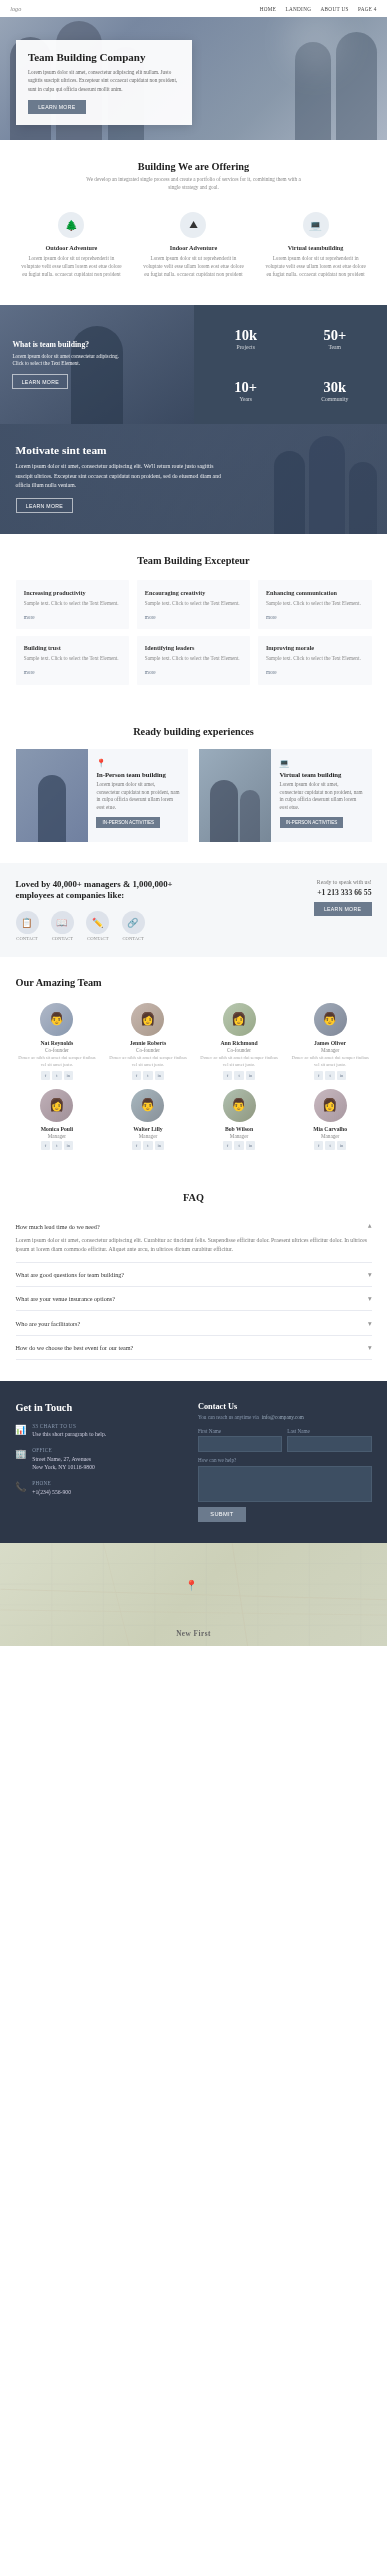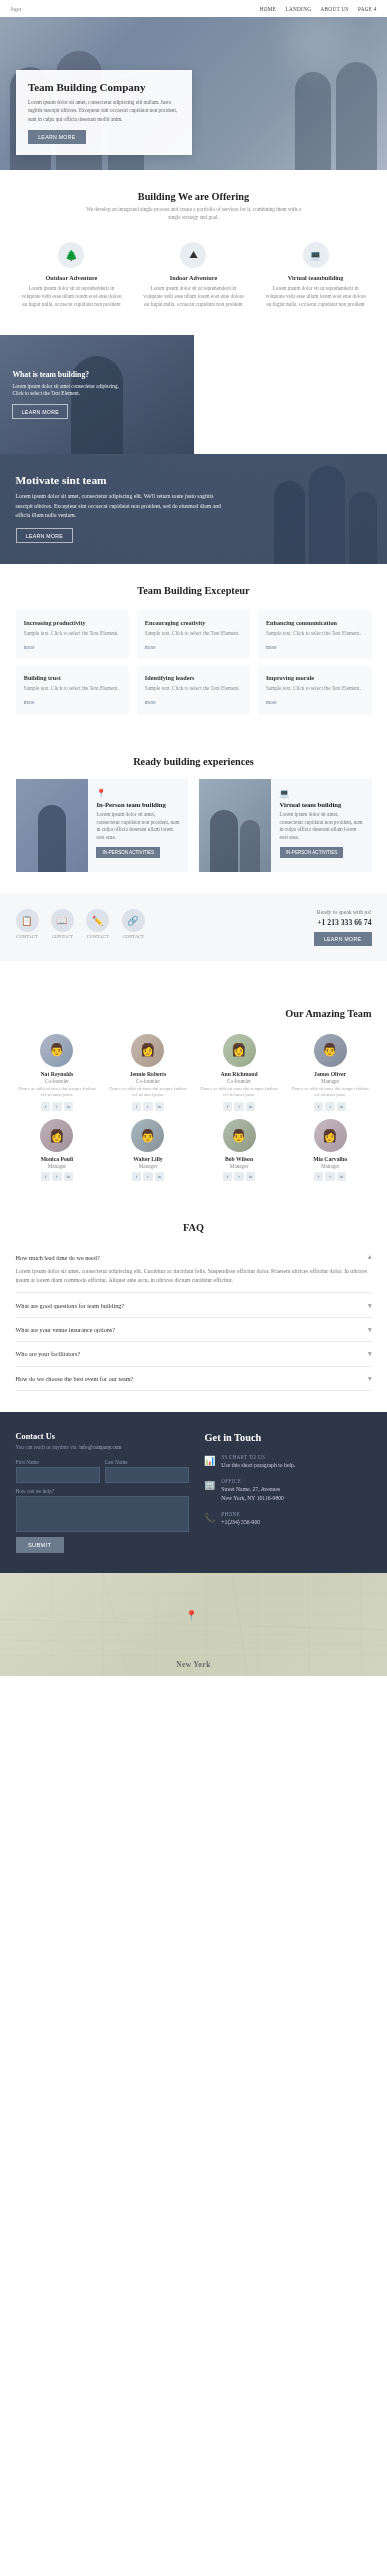--- a/index.html
+++ b/index.html
@@ -17,21 +17,21 @@
 <nav>
   <span style="font-size:6.2px;color:#888;font-style:italic;">logo</span>
   <div style="display:flex;gap:9.3px;">
     <a style="font-size:5.2px;color:#444;text-decoration:none;letter-spacing:0.3px;">HOME</a>
     <a style="font-size:5.2px;color:#444;text-decoration:none;letter-spacing:0.3px;">LANDING</a>
     <a style="font-size:5.2px;color:#444;text-decoration:none;letter-spacing:0.3px;">ABOUT US</a>
     <a style="font-size:5.2px;color:#444;text-decoration:none;letter-spacing:0.3px;">PAGE 4</a>
   </div>
 </nav>
 
-<div style="position:relative;height:170px;background:linear-gradient(135deg,#8898ae 0%,#7080a0 40%,#9aa5b8 100%);overflow:hidden;margin-top:0;">
+<div style="position:relative;height:140px;background:linear-gradient(135deg,#8898ae 0%,#7080a0 40%,#9aa5b8 100%);overflow:hidden;margin-top:0;">
 
   <div style="position:absolute;top:0;left:0;right:0;bottom:0;background:linear-gradient(135deg,#a0acbc 0%,#7888a0 30%,#8a9aaa 70%,#b0bac8 100%);opacity:0.8;"></div>
   <div style="position:absolute;top:0;left:0;right:0;bottom:0;display:flex;align-items:flex-end;gap:5.2px;padding:0 10.3px;">
     <div style="width:41px;height:103px;background:rgba(60,70,90,0.5);border-radius:20.7px 20.7px 0 0;"></div>
     <div style="width:46px;height:124px;background:rgba(80,90,110,0.6);border-radius:23px 23px 0 0;margin-bottom:-5.2px;"></div>
     <div style="width:36px;height:93px;background:rgba(50,65,85,0.4);border-radius:18px 18px 0 0;"></div>
     <div style="flex:1;"></div>
     <div style="width:36px;height:98px;background:rgba(60,75,95,0.45);border-radius:18px 18px 0 0;"></div>
     <div style="width:41px;height:108px;background:rgba(70,85,105,0.5);border-radius:20.7px 20.7px 0 0;"></div>
   </div>
@@ -78,20 +78,38 @@
     <div style="position:absolute;top:0;left:0;right:0;bottom:0;display:flex;align-items:flex-end;justify-content:center;overflow:hidden;">
       <div style="width:52px;height:98px;background:rgba(40,55,75,0.6);border-radius:26px 26px 0 0;margin-bottom:0;"></div>
     </div>
     <div style="position:relative;z-index:1;color:#fff;max-width:114px;">
       <h3 style="font-size:7.7px;font-weight:bold;margin-bottom:4.1px;">What is team building?</h3>
       <p style="font-size:5.2px;line-height:1.5;opacity:0.9;margin-bottom:6.2px;">Lorem ipsum dolor sit amet consectetur adipiscing. Click to select the Text Element.</p>
       <button style="background:transparent;color:#fff;border:0.5px solid rgba(255,255,255,0.6);padding:3.1px 8.3px;font-size:5.2px;cursor:pointer;text-transform:uppercase;letter-spacing:0.3px;">learn more</button>
     </div>
   </div>
 
+  <div style="width:50%;background:#3a4a5e;display:grid;grid-template-columns:1fr 1fr;padding:10.3px;gap:5.2px;align-items:center;">
+    <div style="text-align:center;color:#fff;">
+      <div style="font-size:14.5px;font-weight:bold;">10k</div>
+      <div style="font-size:5.7px;opacity:0.75;">Projects</div>
+    </div>
+    <div style="text-align:center;color:#fff;">
+      <div style="font-size:14.5px;font-weight:bold;">50+</div>
+      <div style="font-size:5.7px;opacity:0.75;">Team</div>
+    </div>
+    <div style="text-align:center;color:#fff;">
+      <div style="font-size:14.5px;font-weight:bold;">10+</div>
+      <div style="font-size:5.7px;opacity:0.75;">Years</div>
+    </div>
+    <div style="text-align:center;color:#fff;">
+      <div style="font-size:14.5px;font-weight:bold;">30k</div>
+      <div style="font-size:5.7px;opacity:0.75;">Community</div>
+    </div>
+  </div>
 </div>
 
 <div style="position:relative;min-height:108px;background:linear-gradient(135deg,#7080a0,#5a6880);display:flex;align-items:center;padding:20.7px 15.5px;overflow:hidden;">
   <div style="position:absolute;top:0;left:0;right:0;bottom:0;background:linear-gradient(to right,rgba(50,65,85,0.75),rgba(40,55,75,0.5));"></div>
 
   <div style="position:absolute;top:0;right:0;width:45%;height:100%;display:flex;align-items:flex-end;justify-content:flex-end;padding:0 10.3px;">
     <div style="width:31px;height:83px;background:rgba(40,55,80,0.5);border-radius:15.5px 15.5px 0 0;"></div>
     <div style="width:36px;height:98px;background:rgba(50,65,90,0.6);border-radius:18px 18px 0 0;margin-left:4.1px;"></div>
     <div style="width:28px;height:72px;background:rgba(40,55,80,0.4);border-radius:14.5px 14.5px 0 0;margin-left:4.1px;"></div>
   </div>
@@ -169,20 +187,21 @@
         <p style="font-size:5.2px;color:#777;line-height:1.5;margin-bottom:5.2px;">Lorem ipsum dolor sit amet, consectetur cupidatat non proident, nam in culpa officia deserunt ullam lorem eost etue.</p>
         <button style="background:#6b7a8d;color:#fff;border:none;padding:3.1px 6.2px;font-size:4.6px;cursor:pointer;text-transform:uppercase;">In-Person Activities</button>
       </div>
     </div>
   </div>
 </section>
 
 <section style="background:#f5f7f9;padding:15.5px 15.5px;">
   <div style="display:flex;align-items:flex-start;justify-content:space-between;gap:10.3px;">
     <div style="max-width:181px;">
+      <h2 style="font-size:8.8px;font-weight:bold;color:#222;line-height:1.3;margin-bottom:9.3px;">Loved by 40,000+ managers &amp; 1,000,000+ employees at companies like:</h2>
       <div style="display:flex;gap:12.4px;flex-wrap:wrap;">
         <div style="display:flex;flex-direction:column;align-items:center;gap:2.6px;">
           <div style="width:23px;height:23px;border-radius:50%;background:#dde2ea;display:flex;align-items:center;justify-content:center;font-size:9.3px;">📋</div>
           <span style="font-size:4.6px;color:#888;text-align:center;">CONTACT</span>
         </div>
         <div style="display:flex;flex-direction:column;align-items:center;gap:2.6px;">
           <div style="width:23px;height:23px;border-radius:50%;background:#dde2ea;display:flex;align-items:center;justify-content:center;font-size:9.3px;">📖</div>
           <span style="font-size:4.6px;color:#888;text-align:center;">CONTACT</span>
         </div>
         <div style="display:flex;flex-direction:column;align-items:center;gap:2.6px;">
@@ -190,28 +209,28 @@
           <span style="font-size:4.6px;color:#888;text-align:center;">CONTACT</span>
         </div>
         <div style="display:flex;flex-direction:column;align-items:center;gap:2.6px;">
           <div style="width:23px;height:23px;border-radius:50%;background:#dde2ea;display:flex;align-items:center;justify-content:center;font-size:9.3px;">🔗</div>
           <span style="font-size:4.6px;color:#888;text-align:center;">CONTACT</span>
         </div>
       </div>
     </div>
     <div style="text-align:right;">
       <p style="font-size:5.7px;color:#777;margin-bottom:3.1px;">Ready to speak with us!</p>
-      <p style="font-size:7.7px;font-weight:bold;color:#333;margin-bottom:5.2px;">+1 213 333 66 74</p>
+      <p style="font-size:7.7px;font-weight:bold;color:#333;margin-bottom:5.2px;">+1 213 333 66 55</p>
       <button style="background:#6b7a8d;color:#fff;border:none;padding:4.1px 10.3px;font-size:5.2px;cursor:pointer;text-transform:uppercase;letter-spacing:0.3px;">learn more</button>
     </div>
   </div>
 </section>
 
 <section style="background:#fff;padding:20.7px 15.5px;">
-  <h2 style="text-align:right;font-size:10.3px;font-weight:bold;color:#222;margin-bottom:14.5px;margin-top:26px;">Our Amazing Team</h2>
+  <h2 style="text-align:left;font-size:10.3px;font-weight:bold;color:#222;margin-bottom:14.5px;">Our Amazing Team</h2>
 
   <div style="display:grid;grid-template-columns:repeat(4,1fr);gap:8.3px;margin-bottom:8.3px;">
     <div style="text-align:center;">
       <div style="width:33px;height:33px;border-radius:50%;background:linear-gradient(135deg,#b0b8c8,#8898ae);margin:0 auto 4.1px;display:flex;align-items:center;justify-content:center;font-size:12.4px;overflow:hidden;">👨</div>
       <div style="font-size:5.7px;font-weight:bold;color:#333;margin-bottom:1px;">Nat Reynolds</div>
       <div style="font-size:5.2px;color:#888;margin-bottom:2.1px;">Co-founder</div>
       <div style="font-size:4.6px;color:#aaa;line-height:1.4;margin-bottom:3.1px;">Donec ac nibh sit amet dui semper finibus vel sit amet justo.</div>
       <div style="display:flex;justify-content:center;gap:2.1px;">
         <div style="width:9.3px;height:9.3px;background:#e8edf2;border-radius:1px;display:flex;align-items:center;justify-content:center;font-size:4.6px;color:#6b7a8d;cursor:pointer;">f</div>
         <div style="width:9.3px;height:9.3px;background:#e8edf2;border-radius:1px;display:flex;align-items:center;justify-content:center;font-size:4.6px;color:#6b7a8d;cursor:pointer;">t</div>
@@ -337,20 +356,49 @@
       <div style="display:flex;justify-content:space-between;align-items:center;">
         <span style="font-size:6.2px;color:#333;font-weight:500;">How do we choose the best event for our team?</span>
         <span class="faq-chev" style="font-size:7.2px;color:#999;transition:transform 0.2s;">▾</span>
       </div>
 
     </div>
   </div>
 </section>
 
 <div style="background:#2d3748;padding:20.7px 15.5px;display:flex;gap:15.5px;">
+
+  <div style="flex:1;color:#fff;">
+    <h2 style="font-size:10.3px;font-weight:bold;margin-bottom:10.3px;">Get in Touch</h2>
+
+    <div style="display:flex;gap:5.2px;margin-bottom:8.3px;align-items:flex-start;">
+      <div style="font-size:9.3px;color:#8898ae;flex-shrink:0;margin-top:1px;">📊</div>
+      <div>
+        <div style="font-size:5.2px;color:#8898ae;text-transform:uppercase;letter-spacing:0.3px;margin-bottom:1.5px;">33 CHART TO US</div>
+        <div style="font-size:5.7px;color:#ccd;line-height:1.5;">Use this short paragraph to help.</div>
+      </div>
+    </div>
+
+    <div style="display:flex;gap:5.2px;margin-bottom:8.3px;align-items:flex-start;">
+      <div style="font-size:9.3px;color:#8898ae;flex-shrink:0;margin-top:1px;">🏢</div>
+      <div>
+        <div style="font-size:5.2px;color:#8898ae;text-transform:uppercase;letter-spacing:0.3px;margin-bottom:1.5px;">OFFICE</div>
+        <div style="font-size:5.7px;color:#ccd;line-height:1.5;white-space:pre-line;">Street Name, 27, Avenues
+New York, NY 10116-9800</div>
+      </div>
+    </div>
+
+    <div style="display:flex;gap:5.2px;margin-bottom:8.3px;align-items:flex-start;">
+      <div style="font-size:9.3px;color:#8898ae;flex-shrink:0;margin-top:1px;">📞</div>
+      <div>
+        <div style="font-size:5.2px;color:#8898ae;text-transform:uppercase;letter-spacing:0.3px;margin-bottom:1.5px;">PHONE</div>
+        <div style="font-size:5.7px;color:#ccd;line-height:1.5;">+1(234) 556-900</div>
+      </div>
+    </div>
+  </div>
 
   <div style="flex:1;">
     <h3 style="font-size:8.3px;color:#fff;margin-bottom:3.1px;">Contact Us</h3>
     <p style="font-size:5.2px;color:#8898ae;margin-bottom:8.3px;">
       <span>You can reach us anytime via</span>
       <a style="color:#9aabbc;font-size:5.2px;margin-left:1.5px;">info@company.com</a>
     </p>
     <div style="display:grid;grid-template-columns:1fr 1fr;gap:5.2px;margin-bottom:5.2px;">
       <div style="display:flex;flex-direction:column;gap:2.1px;">
         <label style="font-size:5.2px;color:#8898ae;">First Name</label>
@@ -359,49 +407,20 @@
       <div style="display:flex;flex-direction:column;gap:2.1px;">
         <label style="font-size:5.2px;color:#8898ae;">Last Name</label>
         <input type="text" style="background: rgb(61, 78, 98); border: 0.5px solid rgb(74, 92, 112); padding: 4.1px; color: rgb(255, 255, 255); font-size: 5.7px; outline: none;">
       </div>
     </div>
     <div style="display:flex;flex-direction:column;gap:2.1px;margin-bottom:5.2px;">
       <label style="font-size:5.2px;color:#8898ae;">How can we help?</label>
       <textarea style="background: rgb(61, 78, 98); border: 0.5px solid rgb(74, 92, 112); padding: 4.1px; color: rgb(255, 255, 255); font-size: 5.7px; outline: none; height: 36px; resize: none;"></textarea>
     </div>
     <button style="background:#6b7a8d;color:#fff;border:none;padding:4.6px 12.4px;font-size:5.7px;cursor:pointer;text-transform:uppercase;letter-spacing:0.3px;">Submit</button>
-  </div>
-
-  <div style="flex:1;color:#fff;">
-    <h2 style="font-size:10.3px;font-weight:bold;margin-bottom:10.3px;">Get in Touch</h2>
-
-    <div style="display:flex;gap:5.2px;margin-bottom:8.3px;align-items:flex-start;">
-      <div style="font-size:9.3px;color:#8898ae;flex-shrink:0;margin-top:1px;">📊</div>
-      <div>
-        <div style="font-size:5.2px;color:#8898ae;text-transform:uppercase;letter-spacing:0.3px;margin-bottom:1.5px;">33 CHART TO US</div>
-        <div style="font-size:5.7px;color:#ccd;line-height:1.5;">Use this short paragraph to help.</div>
-      </div>
-    </div>
-
-    <div style="display:flex;gap:5.2px;margin-bottom:8.3px;align-items:flex-start;">
-      <div style="font-size:9.3px;color:#8898ae;flex-shrink:0;margin-top:1px;">🏢</div>
-      <div>
-        <div style="font-size:5.2px;color:#8898ae;text-transform:uppercase;letter-spacing:0.3px;margin-bottom:1.5px;">OFFICE</div>
-        <div style="font-size:5.7px;color:#ccd;line-height:1.5;white-space:pre-line;">Street Name, 27, Avenues
-New York, NY 10116-9800</div>
-      </div>
-    </div>
-
-    <div style="display:flex;gap:5.2px;margin-bottom:8.3px;align-items:flex-start;">
-      <div style="font-size:9.3px;color:#8898ae;flex-shrink:0;margin-top:1px;">📞</div>
-      <div>
-        <div style="font-size:5.2px;color:#8898ae;text-transform:uppercase;letter-spacing:0.3px;margin-bottom:1.5px;">PHONE</div>
-        <div style="font-size:5.7px;color:#ccd;line-height:1.5;">+1(234) 556-900</div>
-      </div>
-    </div>
   </div>
 </div>
 
 <div style="height:103px;background:#e8ead8;position:relative;overflow:hidden;">
 
   <div style="width:100%;height:100%;background:linear-gradient(135deg,#d8dcc8,#ccd0b8,#d0d4c0);position:relative;">
 
     <svg width="100%" height="100%" style="position:absolute;top:0;left:0;opacity:0.3;" viewBox="0 0 750 200">
       <line x1="0" y1="40" x2="750" y2="40" stroke="#aaa" stroke-width="0.5"></line>
       <line x1="0" y1="80" x2="750" y2="80" stroke="#aaa" stroke-width="0.5"></line>
@@ -416,16 +435,16 @@
       <line x1="700" y1="0" x2="700" y2="200" stroke="#aaa" stroke-width="0.5"></line>
 
       <line x1="0" y1="90" x2="750" y2="110" stroke="#c8c0a8" stroke-width="2"></line>
       <line x1="0" y1="130" x2="750" y2="140" stroke="#c8c0a8" stroke-width="1.5"></line>
       <line x1="200" y1="0" x2="250" y2="200" stroke="#c8c0a8" stroke-width="1.5"></line>
       <line x1="450" y1="0" x2="480" y2="200" stroke="#c8c0a8" stroke-width="2"></line>
     </svg>
 
     <div style="position:absolute;top:35%;left:48%;font-size:10.3px;color:#c0392b;z-index:2;">📍</div>
 
-    <div style="position:absolute;bottom:7.7px;left:50%;transform:translateX(-50%);font-size:7.2px;color:#666;font-weight:bold;letter-spacing:0.5px;z-index:3;">New York</div>
+    <div style="position:absolute;bottom:7.7px;left:50%;transform:translateX(-50%);font-size:7.2px;color:#666;font-weight:bold;letter-spacing:0.5px;z-index:3;">New First</div>
   </div>
 </div>
 
 
 </body></html>

